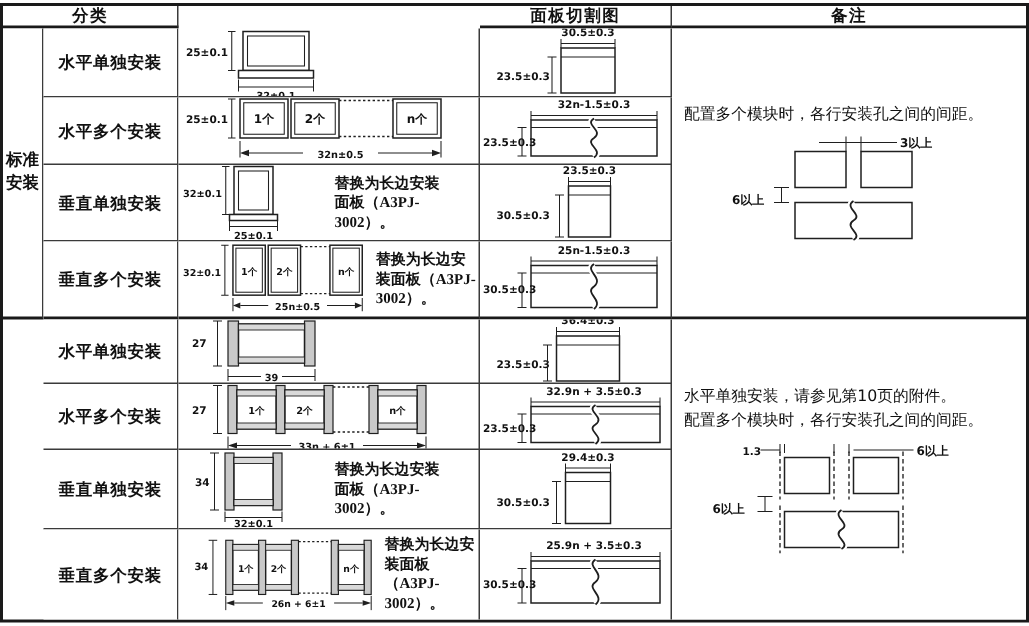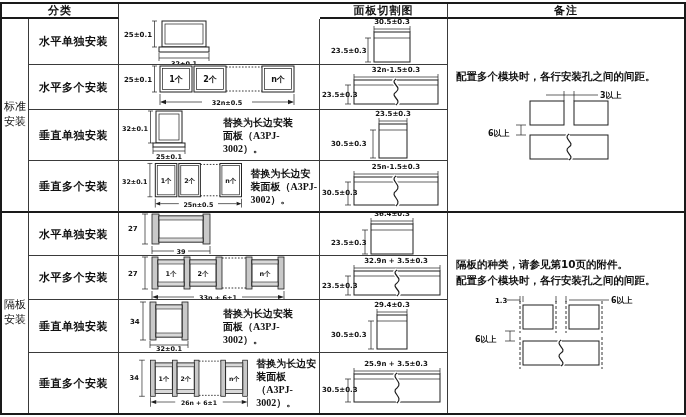--- a/index.html
+++ b/index.html
@@ -7,26 +7,26 @@
   .table{display:grid;margin:2px 0 0 0;width:682px;
     grid-template-columns:27px 90px 201px 128px 236px;
     grid-template-rows:15px 46px 45px 51px 52px 43px 44px 53px 60px;
     border:2px solid #1a1a1a;background:#fff;}
   .c{box-sizing:border-box;border-right:1px solid #3a3a3a;border-bottom:1px solid #3a3a3a;
     display:flex;align-items:center;justify-content:center;overflow:hidden;background:#fff;}
   .last-col{border-right:none;}
   .thick-b{border-bottom:2px solid #1a1a1a;}
   .no-b{border-bottom:none;}
   .hdr{font-size:11px;font-weight:bold;letter-spacing:1px;}
-  .grp{font-size:11px;font-weight:normal;text-align:center;line-height:1.35;padding:0 2px;}
+  .grp{font-size:11px;font-weight:bold;text-align:center;line-height:1.35;padding:0 2px;}
   .cat{font-size:11px;font-weight:bold;text-align:center;letter-spacing:0.5px;}
   .design{justify-content:flex-start;padding-left:3px;gap:5px;}
   .note{font-size:10px;font-weight:bold;width:70px;line-height:1.3;font-family:Liberation Serif, serif;}
   .remark{flex-direction:column;justify-content:center;align-items:flex-start;padding:4px 8px;gap:1px;}
-  .remark .txt{font-size:10.5px;font-weight:bold;line-height:1.4;}
+  .remark .txt{font-size:10.5px;font-weight:normal;line-height:1.4;}
   .remark svg{align-self:center;margin-top:4px;}
   svg{display:block;}
   svg .ln{stroke:#1f1f1f;stroke-width:1;fill:#fff;}
   svg .nf{stroke:#1f1f1f;stroke-width:1;fill:none;}
   svg .thin{stroke:#1f1f1f;stroke-width:0.7;fill:none;}
   svg .gray{fill:#c9c9c9;stroke:#1f1f1f;stroke-width:0.8;}
   svg .lgray{fill:#d9d9d9;stroke:#1f1f1f;stroke-width:0.6;}
   svg .dot{stroke:#1f1f1f;stroke-width:0.9;stroke-dasharray:1.6 1.6;fill:none;}
   svg .dash{stroke:#1f1f1f;stroke-width:0.9;stroke-dasharray:3 2;fill:none;}
   svg .arr{fill:#1f1f1f;stroke:none;}
@@ -38,21 +38,20 @@
 </head>
 <body>
 
 <div class="table">
 
   <div class="c hdr thick-b" style="grid-area:1/1/2/3">分类</div>
   <div class="c hdr thick-b last-col" style="grid-area:1/5/2/6">备注</div>
   <div class="c hdr thick-b" style="grid-area:1/4/2/5">面板切割图</div>
 
   <div class="c grp thick-b" style="grid-area:2/1/6/2">标准安装</div>
-  <div class="c grp no-b" style="grid-area:6/1/10/2">隔板安装</div>
 
   <div class="c cat" style="grid-area:2/2/3/3">水平单独安装</div>
   <div class="c design" style="grid-area:2/3/3/4">
     <svg width="190" height="50" viewBox="0 0 190 50">
       <text class="d7" x="2" y="20">25±0.1</text>
       <path class="thin" d="M30,4 h5 M30,30 h5 M32.5,4 v26"></path>
       <rect class="ln" x="40" y="4" width="44" height="26"></rect>
       <rect class="thin" x="43" y="7" width="38" height="20"></rect>
       <rect class="ln" x="37" y="30" width="50" height="5"></rect>
       <path class="thin" d="M37,36 v8 M87,36 v8 M37,41 h50"></path>
@@ -304,21 +303,21 @@
       <rect class="ln" x="32" y="16" width="86" height="28"></rect>
       <path class="thin" d="M32,21 h86"></path>
       <path class="wavebg" d="M75,15 c-7,4.5 7,9 0,15 c-7,4.5 7,9 0,15"></path>
       <path class="wave" d="M75,15 c-7,4.5 7,9 0,15 c-7,4.5 7,9 0,15"></path>
       <text class="d7" x="0" y="34">30.5±0.3</text>
       <path class="thin" d="M23,21 h6 M23,44 h6 M26,21 v23"></path>
     </svg>
   </div>
 
   <div class="c remark no-b last-col" style="grid-area:6/5/10/6">
-    <div class="txt">隔板的种类，请参见第10页的附件。</div>
+    <div class="txt">水平单独安装，请参见第10页的附件。</div>
     <div class="txt">配置多个模块时，各行安装孔之间的间距。</div>
     <svg width="190" height="76" viewBox="0 0 190 76">
       <path class="dash" d="M49,8 v32 M85,8 v32 M95,8 v32 M131,8 v32"></path>
       <rect class="nf" x="52" y="12" width="30" height="24"></rect>
       <rect class="nf" x="98" y="12" width="30" height="24"></rect>
       <text class="d7" x="24" y="10">1.3</text>
       <path class="thin" d="M36,7 h13 M49,3 v6 M52,3 v6"></path>
       <path class="thin" d="M85,3 v6 M95,3 v6 M98,7 h40"></path>
       <text class="d8" x="140" y="10">6以上</text>
       <text class="d8" x="4" y="49">6以上</text>

